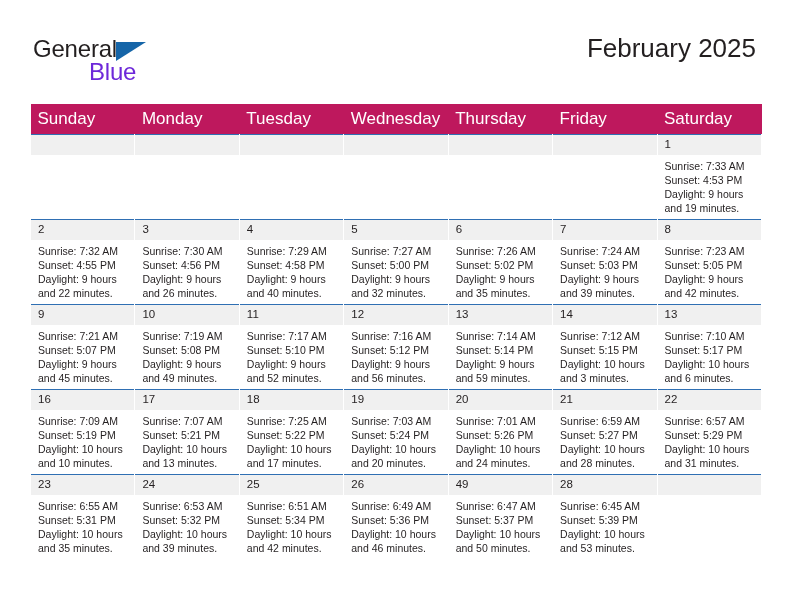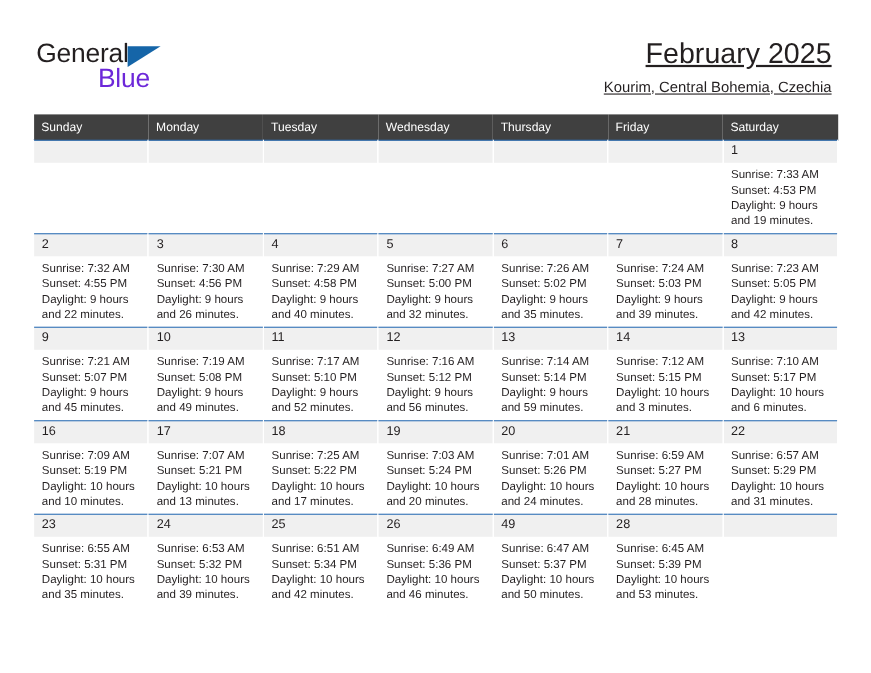--- a/index.html
+++ b/index.html
@@ -65,21 +65,20 @@
     color: #6d28d9;
     line-height: 26px;
   }
 
   .title-block {
     position: absolute;
     right: 36px;
     top: 32px;
     text-align: right;
     width: 480px;
-    text-decoration: underline;
   }
   .cal-title {
     font-size: 26px;
     color: #231f20;
     line-height: 32px;
     white-space: nowrap;
   }
   .cal-subtitle {
     margin-top: 7px;
     font-size: 13.5px;
@@ -91,23 +90,23 @@
   
   .calendar {
     position: absolute;
     left: 30px;
     top: 104px;
     width: 732px;
     border-collapse: collapse;
     table-layout: fixed;
   }
   .calendar th {
-    background: #404040;
+    background: #be185d;
     color: #ffffff;
-    font-size: 11px;
+    font-size: 17px;
     font-weight: normal;
     text-align: left;
     padding: 5px 0 5px 7px;
     height: 13px;
     border: none;
   }
   .calendar td {
     vertical-align: top;
     height: 84px;
     padding: 0;
@@ -150,21 +149,20 @@
   <div class="header">
 
     <div class="logo">
       <span class="logo-general">General</span>
       <span class="logo-triangle"></span>
       <span class="logo-blue">Blue</span>
     </div>
 
     <div class="title-block">
       <div class="cal-title">February 2025</div>
-      <div class="cal-subtitle">Kourim, Central Bohemia, Czechia</div>
     </div>
 
   </div>
 
   <table class="calendar">
     <colgroup>
       <col style="width:14.2857%">
         <col style="width:14.2857%">
         <col style="width:14.2857%">
       <col style="width:14.2857%">

